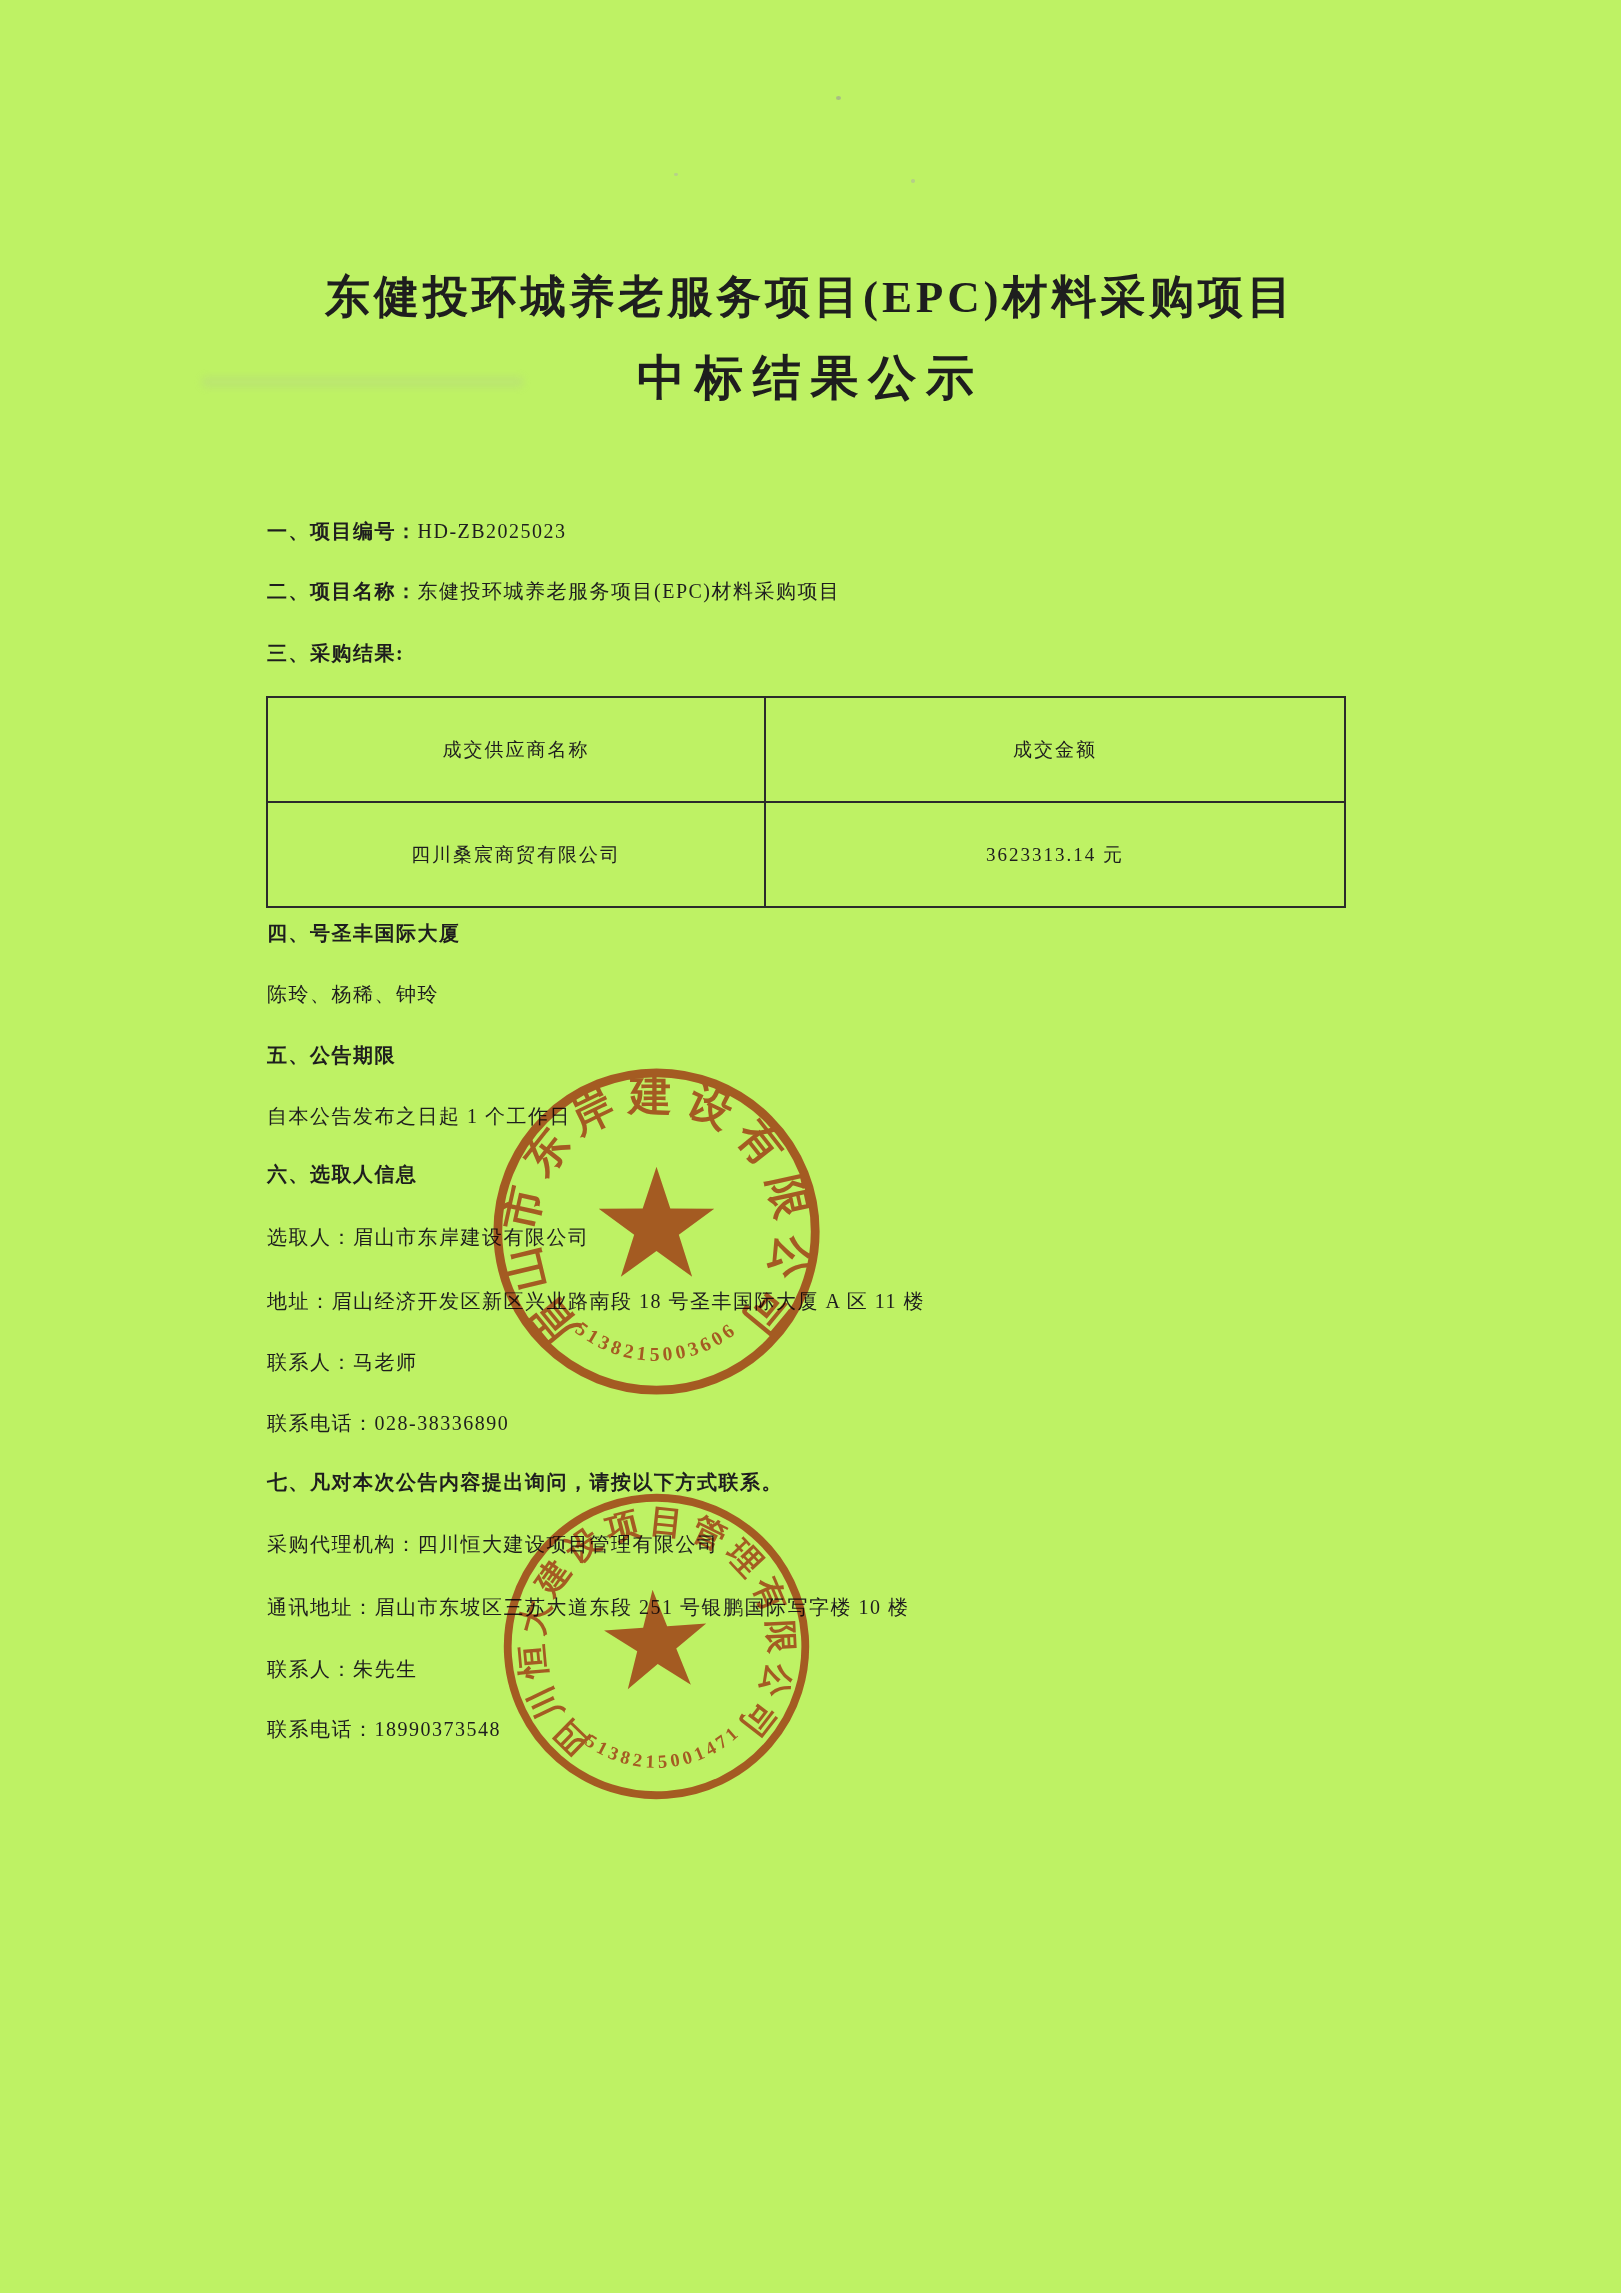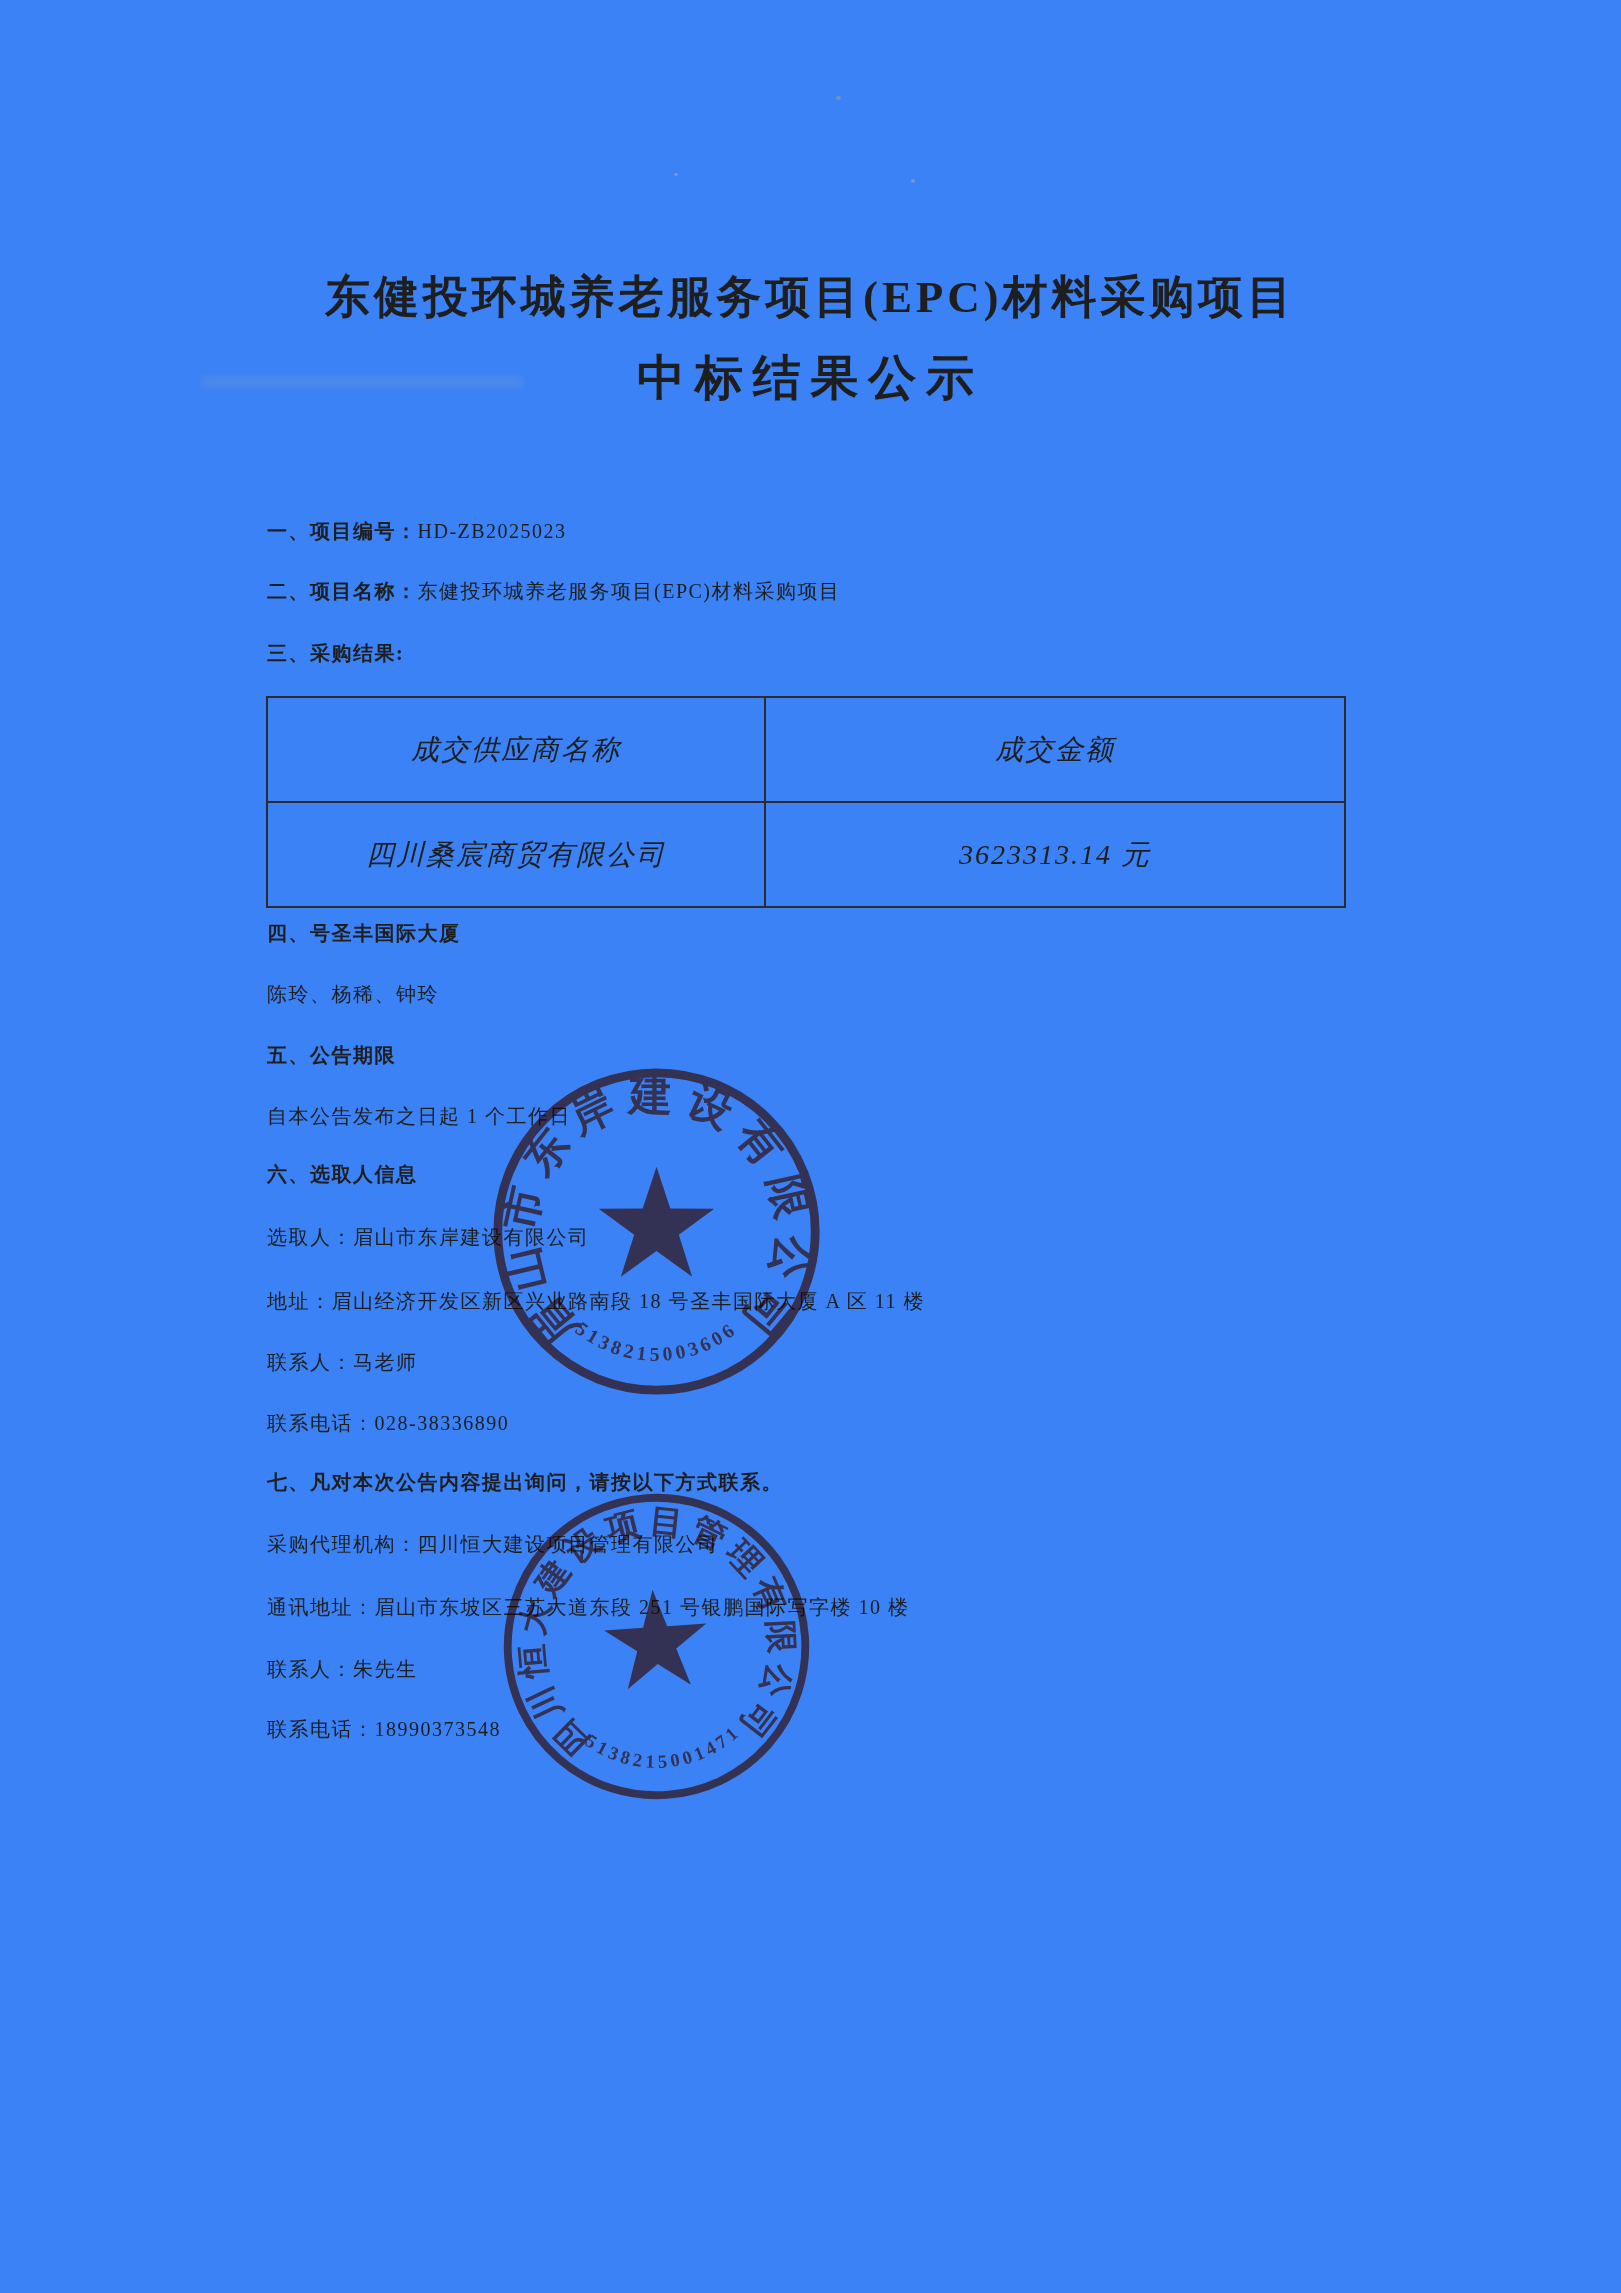--- a/index.html
+++ b/index.html
@@ -1,19 +1,19 @@
 <!DOCTYPE html>
 <html><head>
 <meta charset="utf-8">
 <style>
   html,body{margin:0;padding:0;background:#ffffff;}
   .page{
     position:relative;
     width:1621px;height:2294px;
-    background:#3b82f6;
+    background:#bef264;
     overflow:hidden;
     font-family:"Liberation Serif","DejaVu Serif",serif;
     color:#1e1e1e;
   }
   .line{
     position:absolute;
     left:267px;
     font-size:20px;
     line-height:41px;
     letter-spacing:1.5px;
@@ -35,21 +35,21 @@
     position:absolute;left:266px;top:696px;
     width:1080px;height:212px;
     border:2px solid #2b2b2b;border-top-width:2.9px;
     box-sizing:border-box;
     display:flex;flex-direction:column;
   }
   .t-row{display:flex;flex:1;}
   .t-row.header{border-bottom:2px solid #2b2b2b;}
   .t-cell{
     display:flex;align-items:center;justify-content:center;
-    font-size:28px;letter-spacing:2px;white-space:nowrap;font-style:italic;
+    font-size:19px;letter-spacing:2px;white-space:nowrap;
   }
   .t-cell.c1{width:498px;border-right:2px solid #2b2b2b;box-sizing:border-box;}
   .t-cell.c2{flex:1;}
   
   .seal{
     position:absolute;
     mix-blend-mode:multiply;
     opacity:0.9;
   }
   .seal-1{left:488px;top:1063px;}

